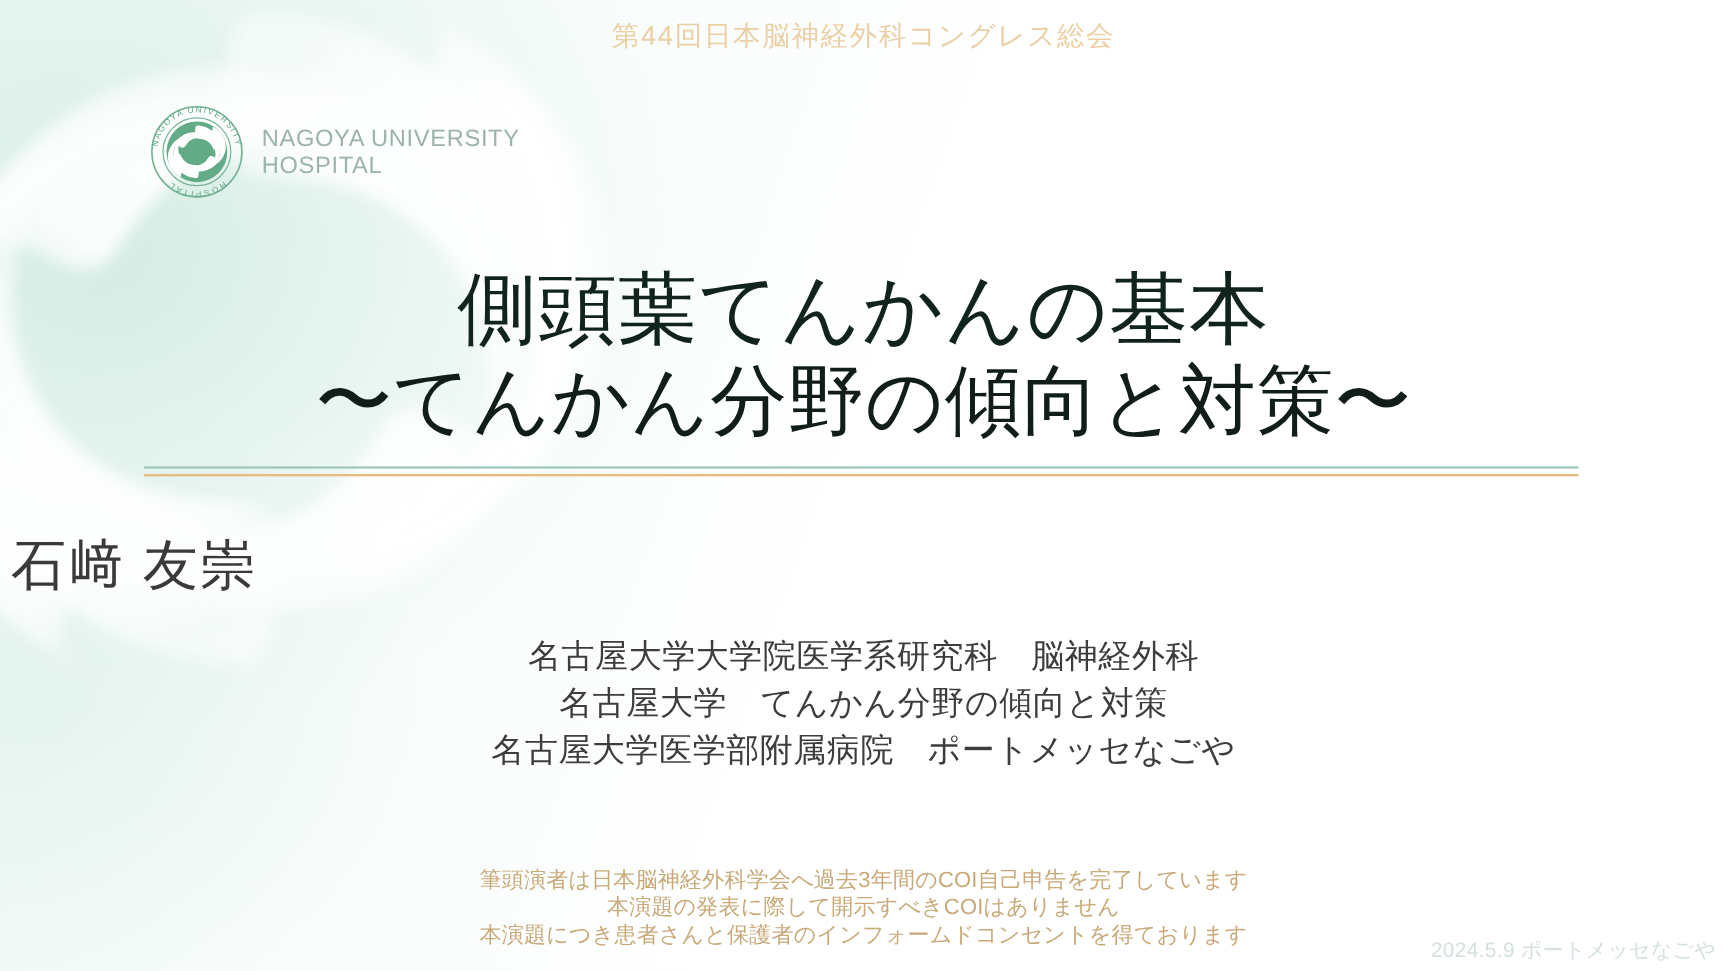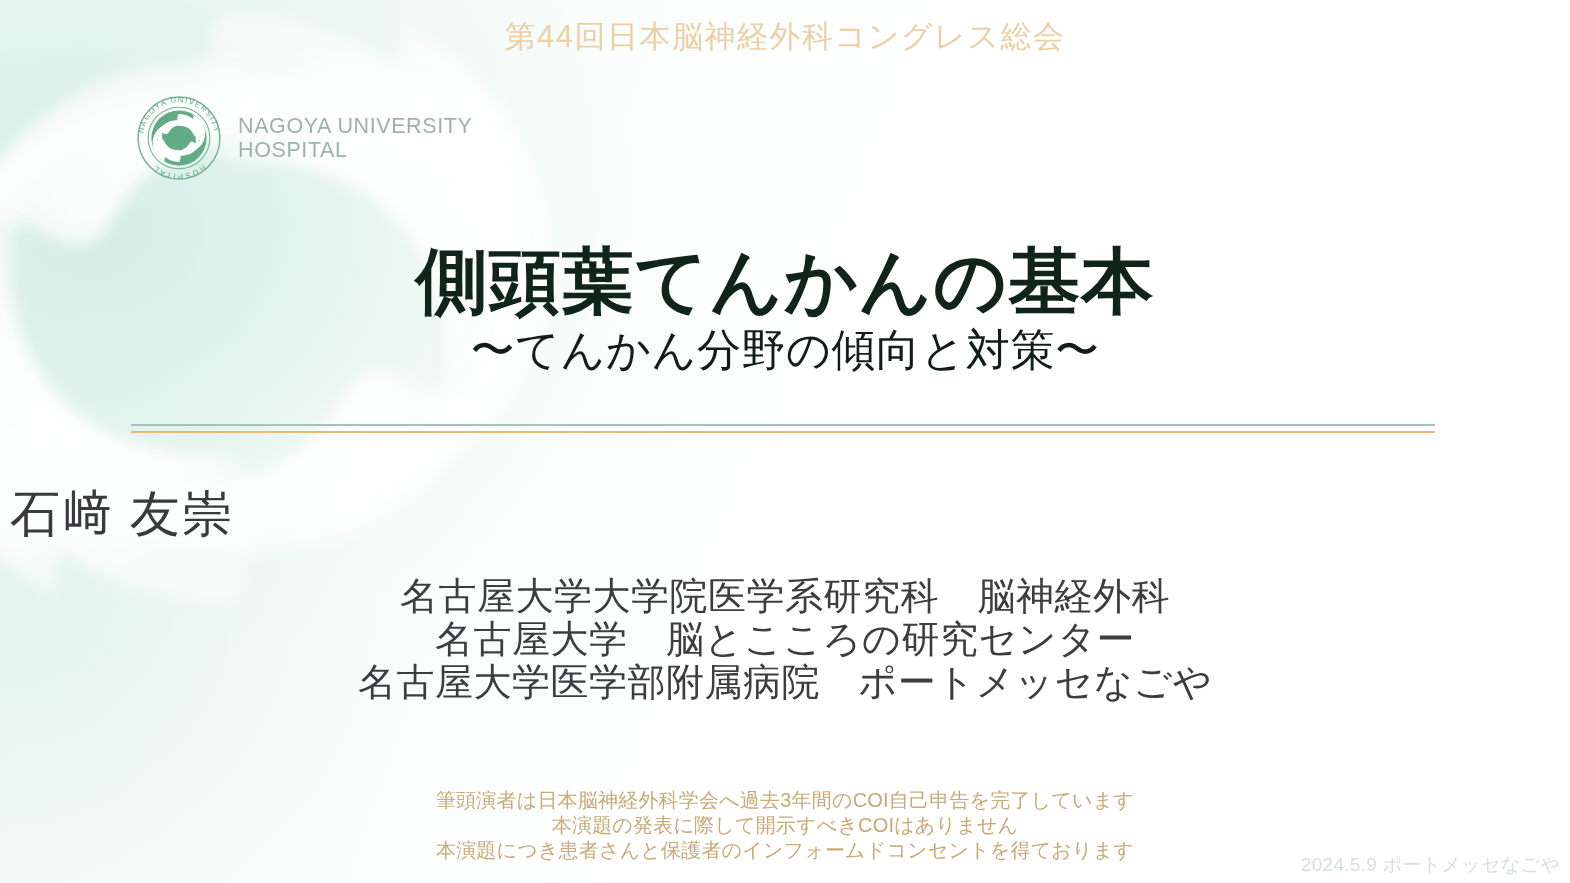--- a/index.html
+++ b/index.html
@@ -41,21 +41,21 @@
 
   .wm-blur { filter: blur(7px); }
 
   
   .conference-header {
     position: absolute;
     top: 16px;
     left: 0;
     width: 100%;
     text-align: center;
-    font-size: 31px;
+    font-size: 25px;
     letter-spacing: 1.5px;
     color: #ebcfa5;
     font-weight: 400;
     white-space: nowrap;
   }
 
   
   .logo-lockup {
     position: absolute;
     left: 133px;
@@ -80,28 +80,28 @@
     position: absolute;
     top: 243px;
     left: 0;
     width: 100%;
     text-align: center;
   }
   .title-main {
     font-size: 72px;
     line-height: 1.06;
     color: #10241c;
-    font-weight: 700;
+    font-weight: 400;
     letter-spacing: 1px;
     white-space: nowrap;
     text-align: center;
   }
   .title-sub {
     margin-top: 8px;
-    font-size: 44px;
+    font-size: 70px;
     line-height: 1.06;
     color: #101d18;
     font-weight: 400;
     letter-spacing: 0.5px;
     white-space: nowrap;
   }
 
   
   .divider {
     position: absolute;
@@ -143,21 +143,21 @@
 
   .affiliations {
     position: absolute;
     top: 575px;
     left: 0;
     width: 100%;
     text-align: center;
     color: #3d3d3f;
   }
   .affil-line {
-    font-size: 38px;
+    font-size: 30px;
     line-height: 43px;
     letter-spacing: 0.5px;
     white-space: nowrap;
   }
 
   
   .coi-block {
     position: absolute;
     top: 788px;
     left: 0;
@@ -279,21 +279,21 @@
 
   <div class="divider">
     <div class="line-teal"></div>
     <div class="line-orange"></div>
   </div>
 
   <div class="presenter-name">石﨑 友崇</div>
 
   <div class="affiliations">
     <div class="affil-line">名古屋大学大学院医学系研究科　脳神経外科</div>
-    <div class="affil-line">名古屋大学　脳とこころの研究センター</div>
+    <div class="affil-line">名古屋大学　てんかん分野の傾向と対策</div>
     <div class="affil-line">名古屋大学医学部附属病院　ポートメッセなごや</div>
   </div>
 
   <div class="coi-block">
     <div class="coi-line">筆頭演者は日本脳神経外科学会へ過去3年間のCOI自己申告を完了しています</div>
     <div class="coi-line">本演題の発表に際して開示すべきCOIはありません</div>
     <div class="coi-line">本演題につき患者さんと保護者のインフォームドコンセントを得ております</div>
   </div>
 
   <div class="footer-right">

